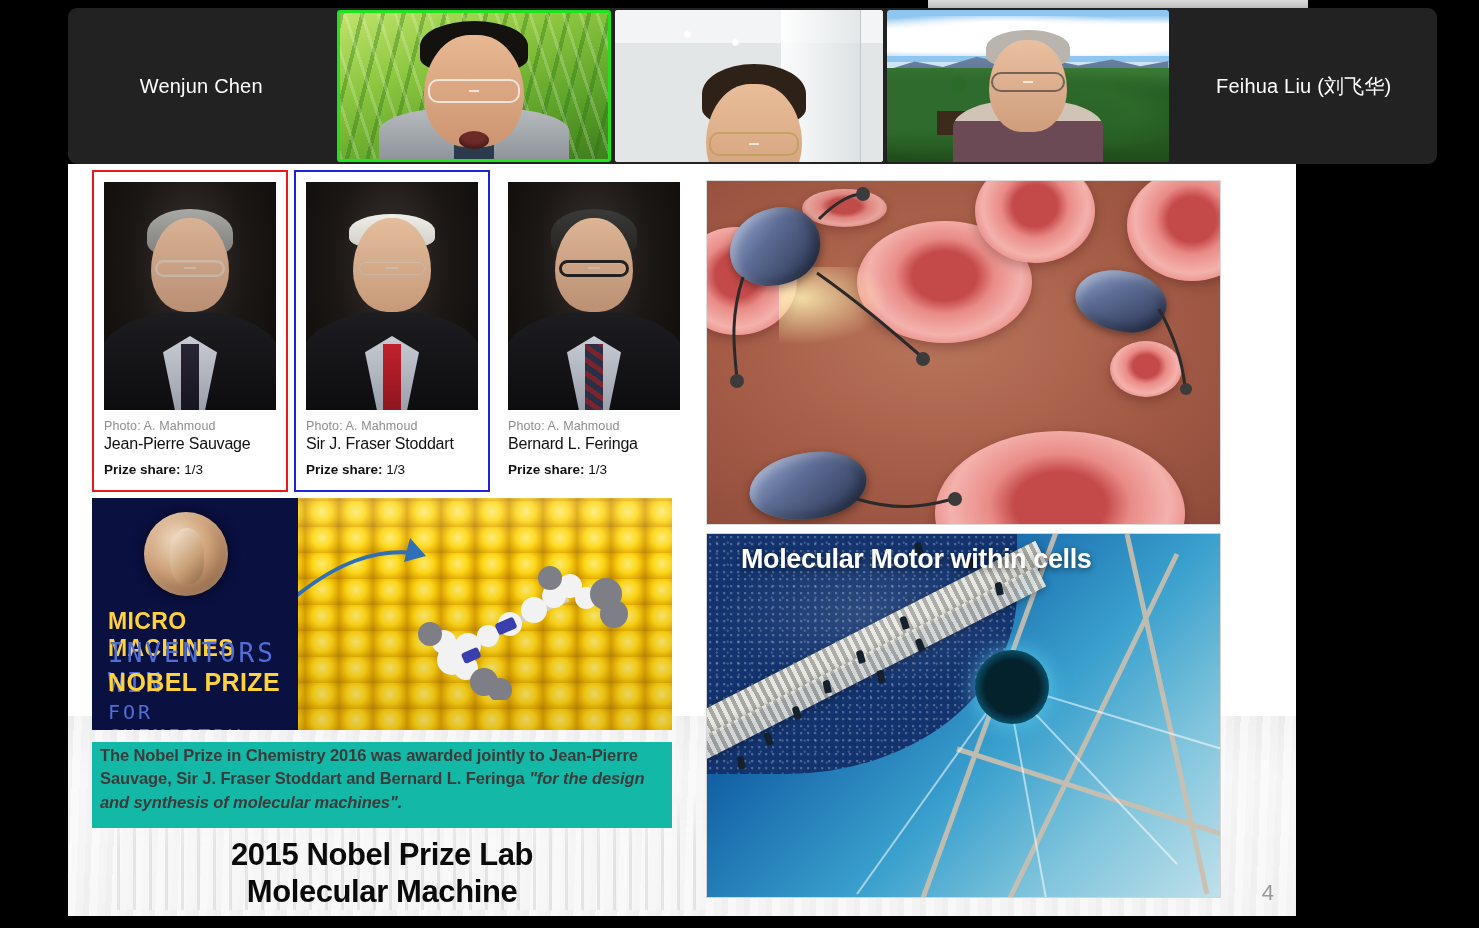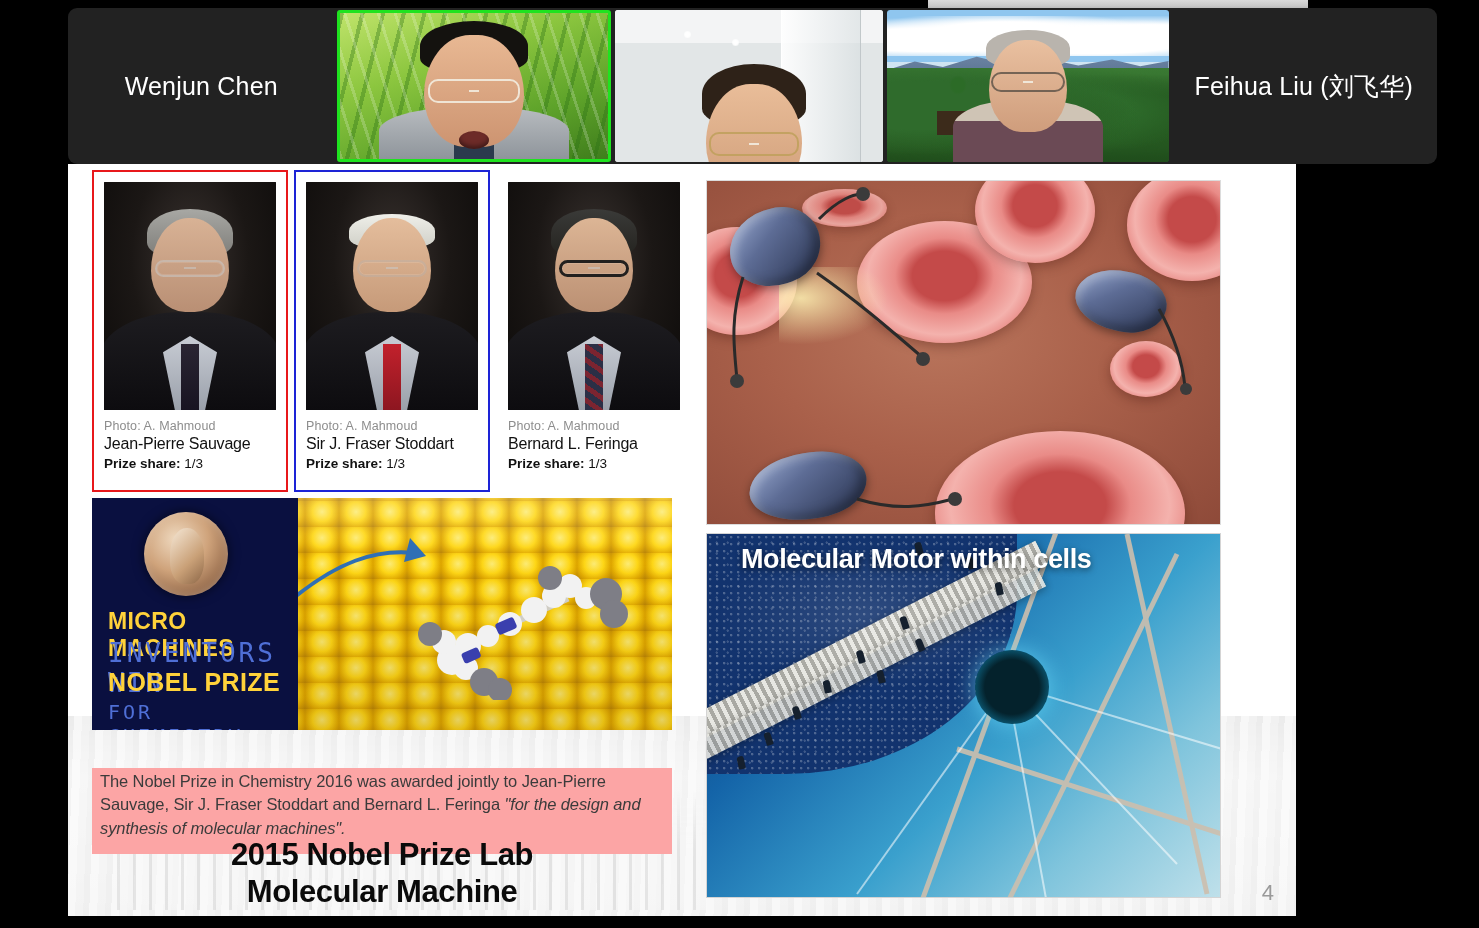--- a/index.html
+++ b/index.html
@@ -63,21 +63,21 @@
             background:linear-gradient(180deg,#c8ccd4,#9aa0aa); clip-path:polygon(50% 0,100% 22%,78% 100%,22% 100%,0 22%); }
   .p-tie  { position:absolute; left:50%; bottom:0; width:18px; height:66px; transform:translateX(-50%); }
   .p-glass{ position:absolute; left:50%; top:34%; width:70px; height:17px; transform:translateX(-50%);
             border:2px solid rgba(200,200,200,.55); border-radius:9px;
             box-shadow:inset 0 0 0 1px rgba(255,255,255,.12); }
   .p-glass::before{ content:""; position:absolute; left:50%; top:50%; width:12px; height:2px;
             transform:translate(-50%,-50%); background:rgba(200,200,200,.55); }
 
   .lcredit { font-size:12.5px; color:#8d8d8d; margin-top:9px; letter-spacing:.1px; }
   .lname   { font-size:16px; font-weight:normal; color:#111; line-height:1.12; margin-top:2px; letter-spacing:-.2px; }
-  .lshare  { font-size:13.5px; color:#111; margin-top:3px; }
+  .lshare  { font-size:13.5px; color:#111; margin-top:9px; }
   .lshare b{ font-weight:bold; }
 
   
   .nobel-banner {
     position:absolute; left:24px; top:334px; width:580px; height:232px;
     display:flex; overflow:hidden; background:#f9a8d4;
   }
   .nb-left { width:206px; position:relative; background:#0a1040; }
   .medal {
     position:absolute; left:52px; top:14px; width:84px; height:84px; border-radius:50%;
@@ -119,23 +119,23 @@
     background-position:17px 13px;
     opacity:.96;
   }
   .gold-persp{ position:absolute; inset:0;
     background:linear-gradient(180deg, rgba(255,255,255,.18) 0%, rgba(255,255,255,0) 26%, rgba(120,80,0,.18) 100%); }
   .arrow-svg{ position:absolute; left:-4px; top:26px; width:190px; height:90px; }
   .molecule{ position:absolute; right:22px; top:52px; width:250px; height:150px; }
 
   
   .nobel-desc {
-    position:absolute; left:24px; top:604px; width:580px; height:86px;
-    background:#fca5a5; padding:2px 6px 0 8px;
-    font-size:16.5px; line-height:1.42; color:#3b3b3b; letter-spacing:-.1px;
+    position:absolute; left:24px; top:578px; width:580px; height:86px;
+    background:#14b8a6; padding:2px 6px 0 8px;
+    font-size:16.5px; line-height:1.42; color:#3b3b3b; letter-spacing:-.1px;font-weight:bold;
   }
   .nobel-desc i { font-style:italic; }
 
   
   .slide-title {
     position:absolute; left:24px; top:672px; width:580px;
     text-align:center; font-size:31px; font-weight:bold; color:#0a0a0a;
     line-height:1.2; letter-spacing:-.4px;
   }
 
@@ -183,21 +183,21 @@
     position:absolute; right:22px; bottom:10px; font-size:22px; color:#9a9a9a;
   }
 
   
   .participant-bar {
     position:absolute; left:68px; top:8px; width:1369px; height:156px;
     background:#222222; border-radius:9px;
     display:flex; align-items:center; overflow:hidden;
   }
   .pname { flex:1; display:flex; align-items:center; justify-content:center;
-           color:#ffffff; font-size:25px; letter-spacing:.2px; }
+           color:#ffffff; font-size:20px; letter-spacing:.2px; }
   .ptile { position:relative; height:152px; margin:0 2px; border-radius:3px; overflow:hidden;
            background:#000; }
   .ptile.active { box-shadow:0 0 0 3px #1fe31f inset; border:3px solid #1fe31f; }
   .tile1 { width:274px; }
   .tile2 { width:268px; }
   .tile3 { width:282px; }
 
   
   .bg-grass { position:absolute; inset:0;
     background:

